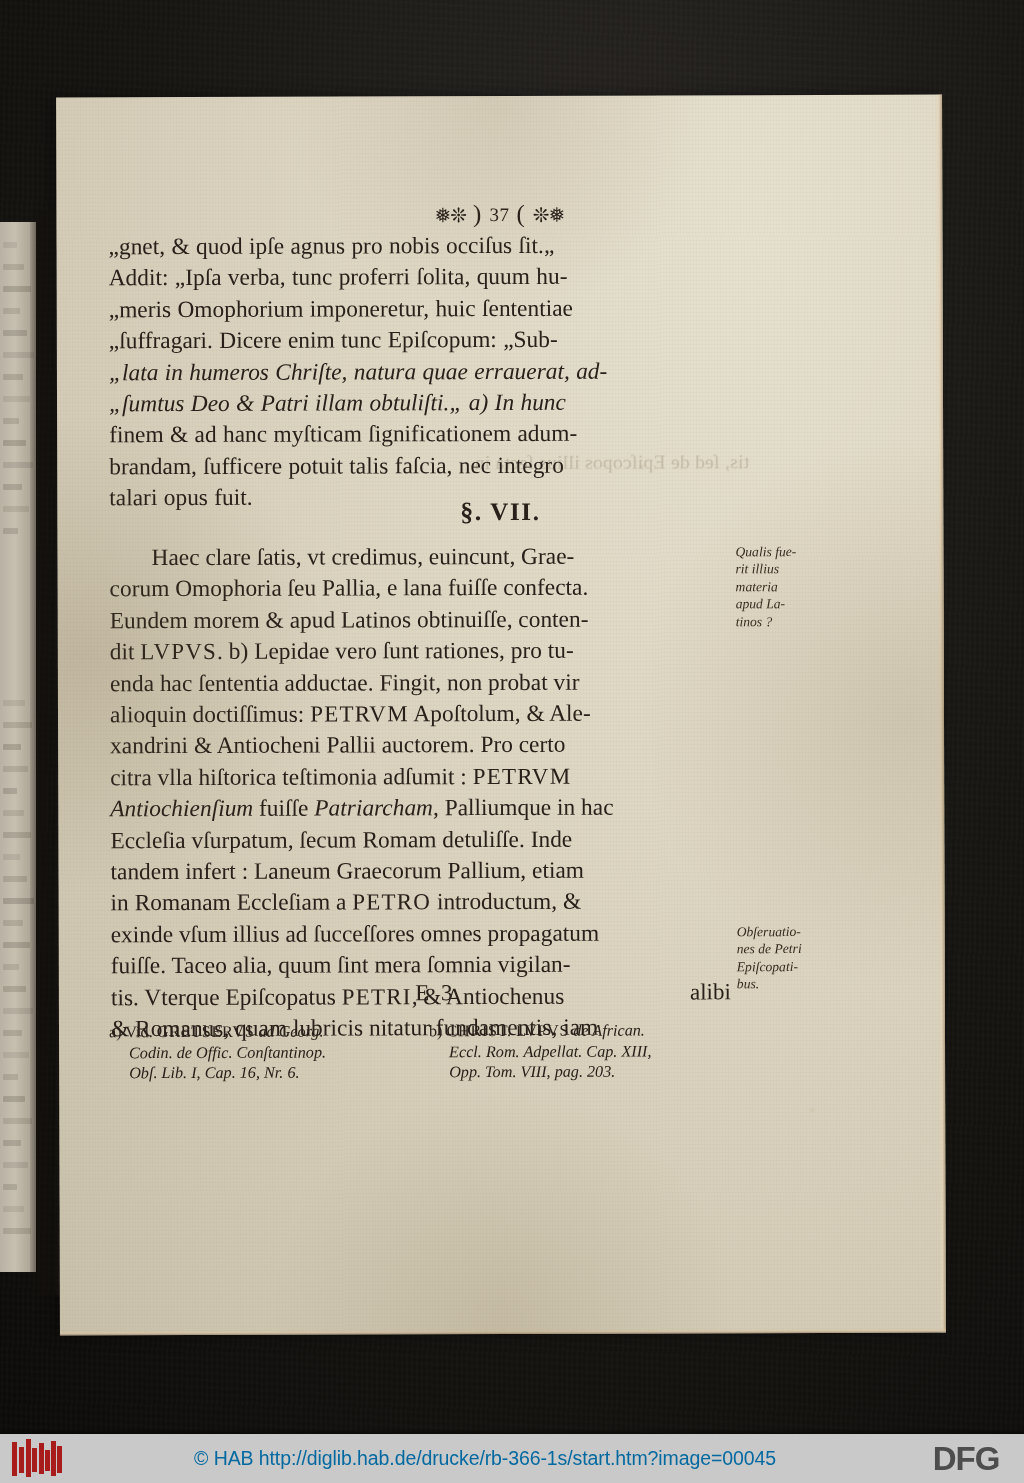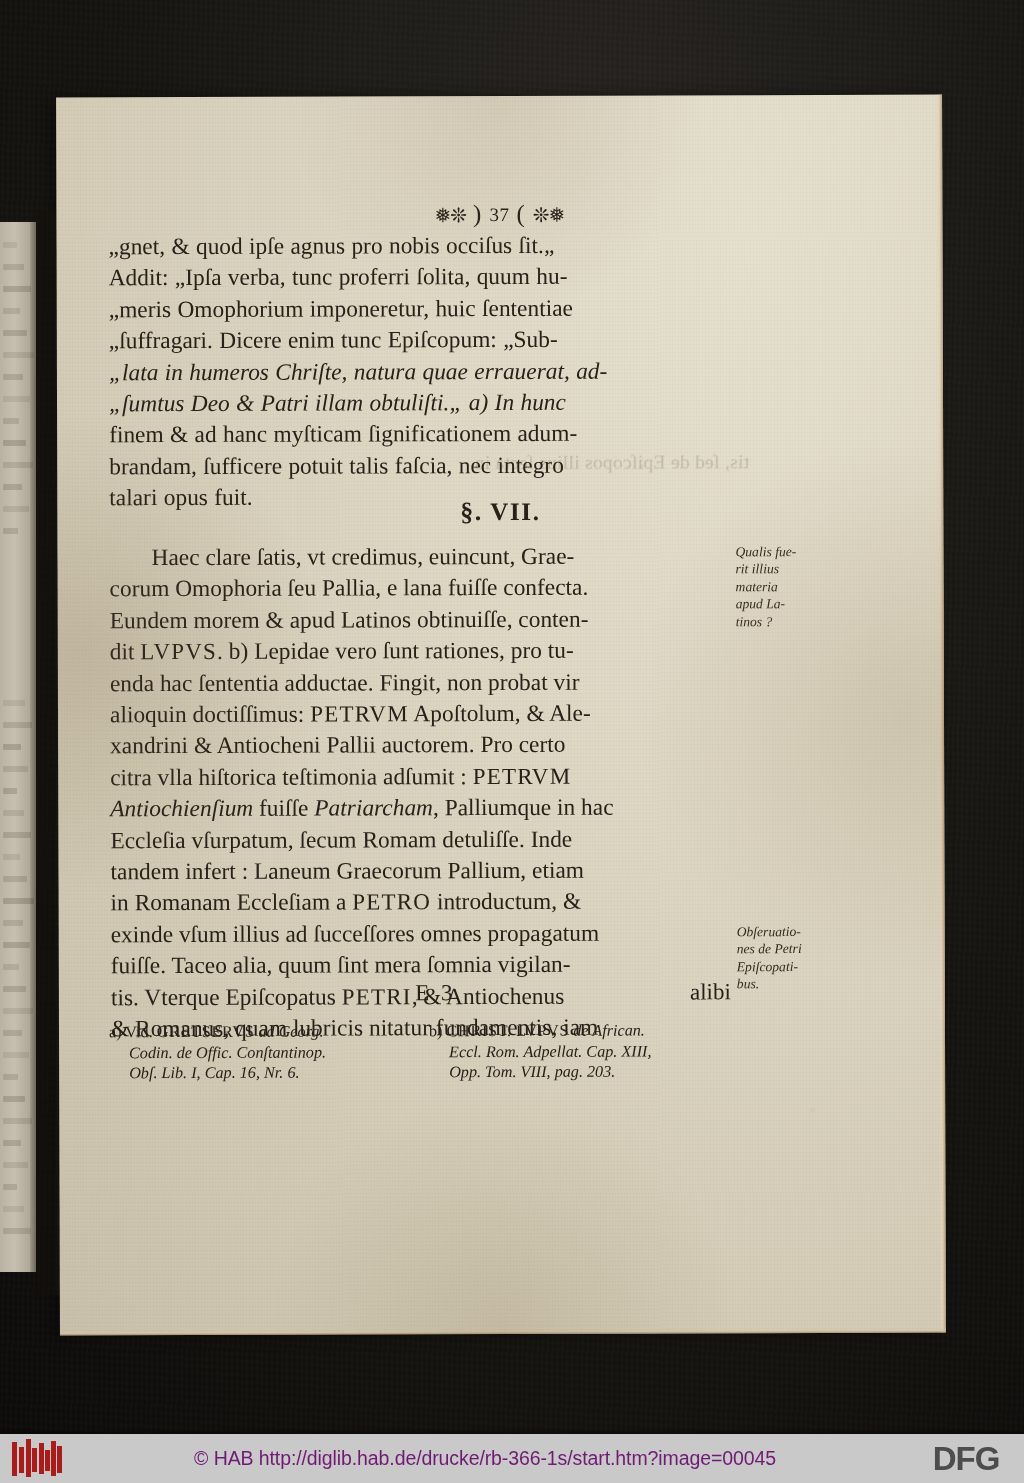--- a/index.html
+++ b/index.html
@@ -283,21 +283,21 @@
   }
   #hab-logo .bar {
     position: absolute;
     background: #a81c1c;
     width: 5px;
   }
   #watermark-text {
     flex: 1;
     text-align: center;
     font-size: 19.5px;
-    color: #701a75;
+    color: #0369a1;
     letter-spacing: -.1px;
     padding-right: 16px;
   }
   #dfg-logo {
     flex: 0 0 104px;
     text-align: center;
     font-size: 33px;
     font-weight: 700;
     color: #4d4d4d;
     letter-spacing: -1px;

